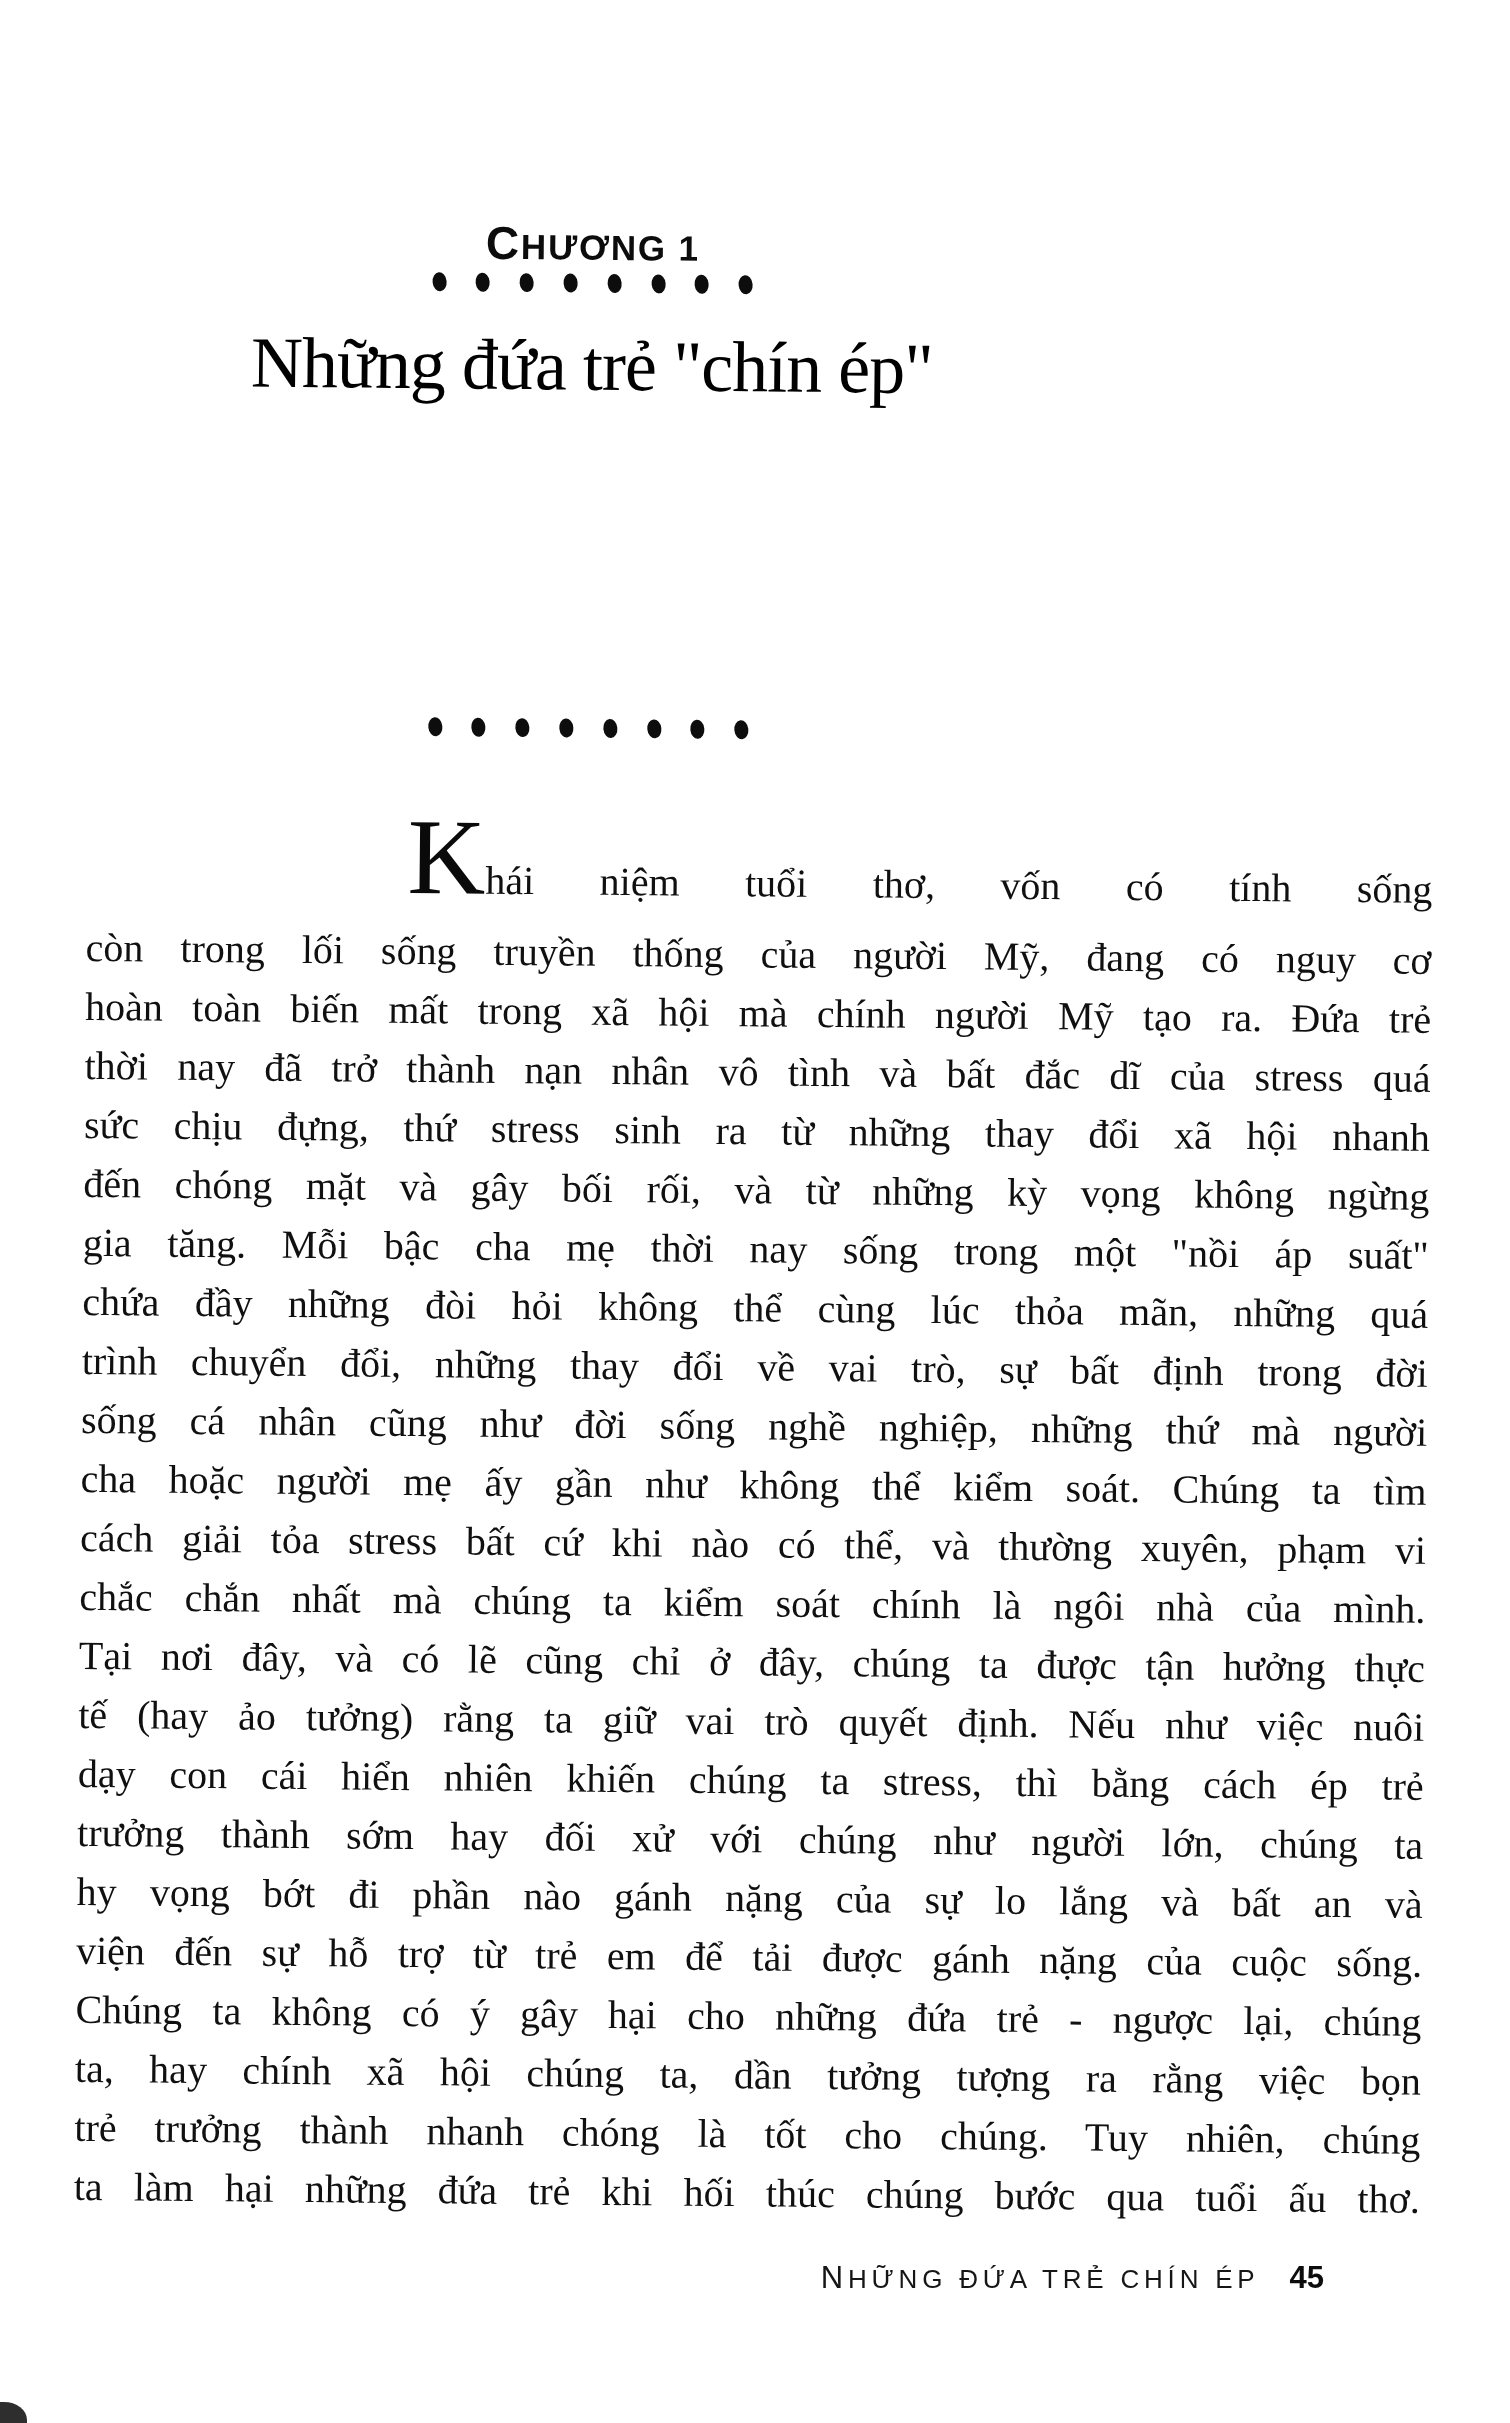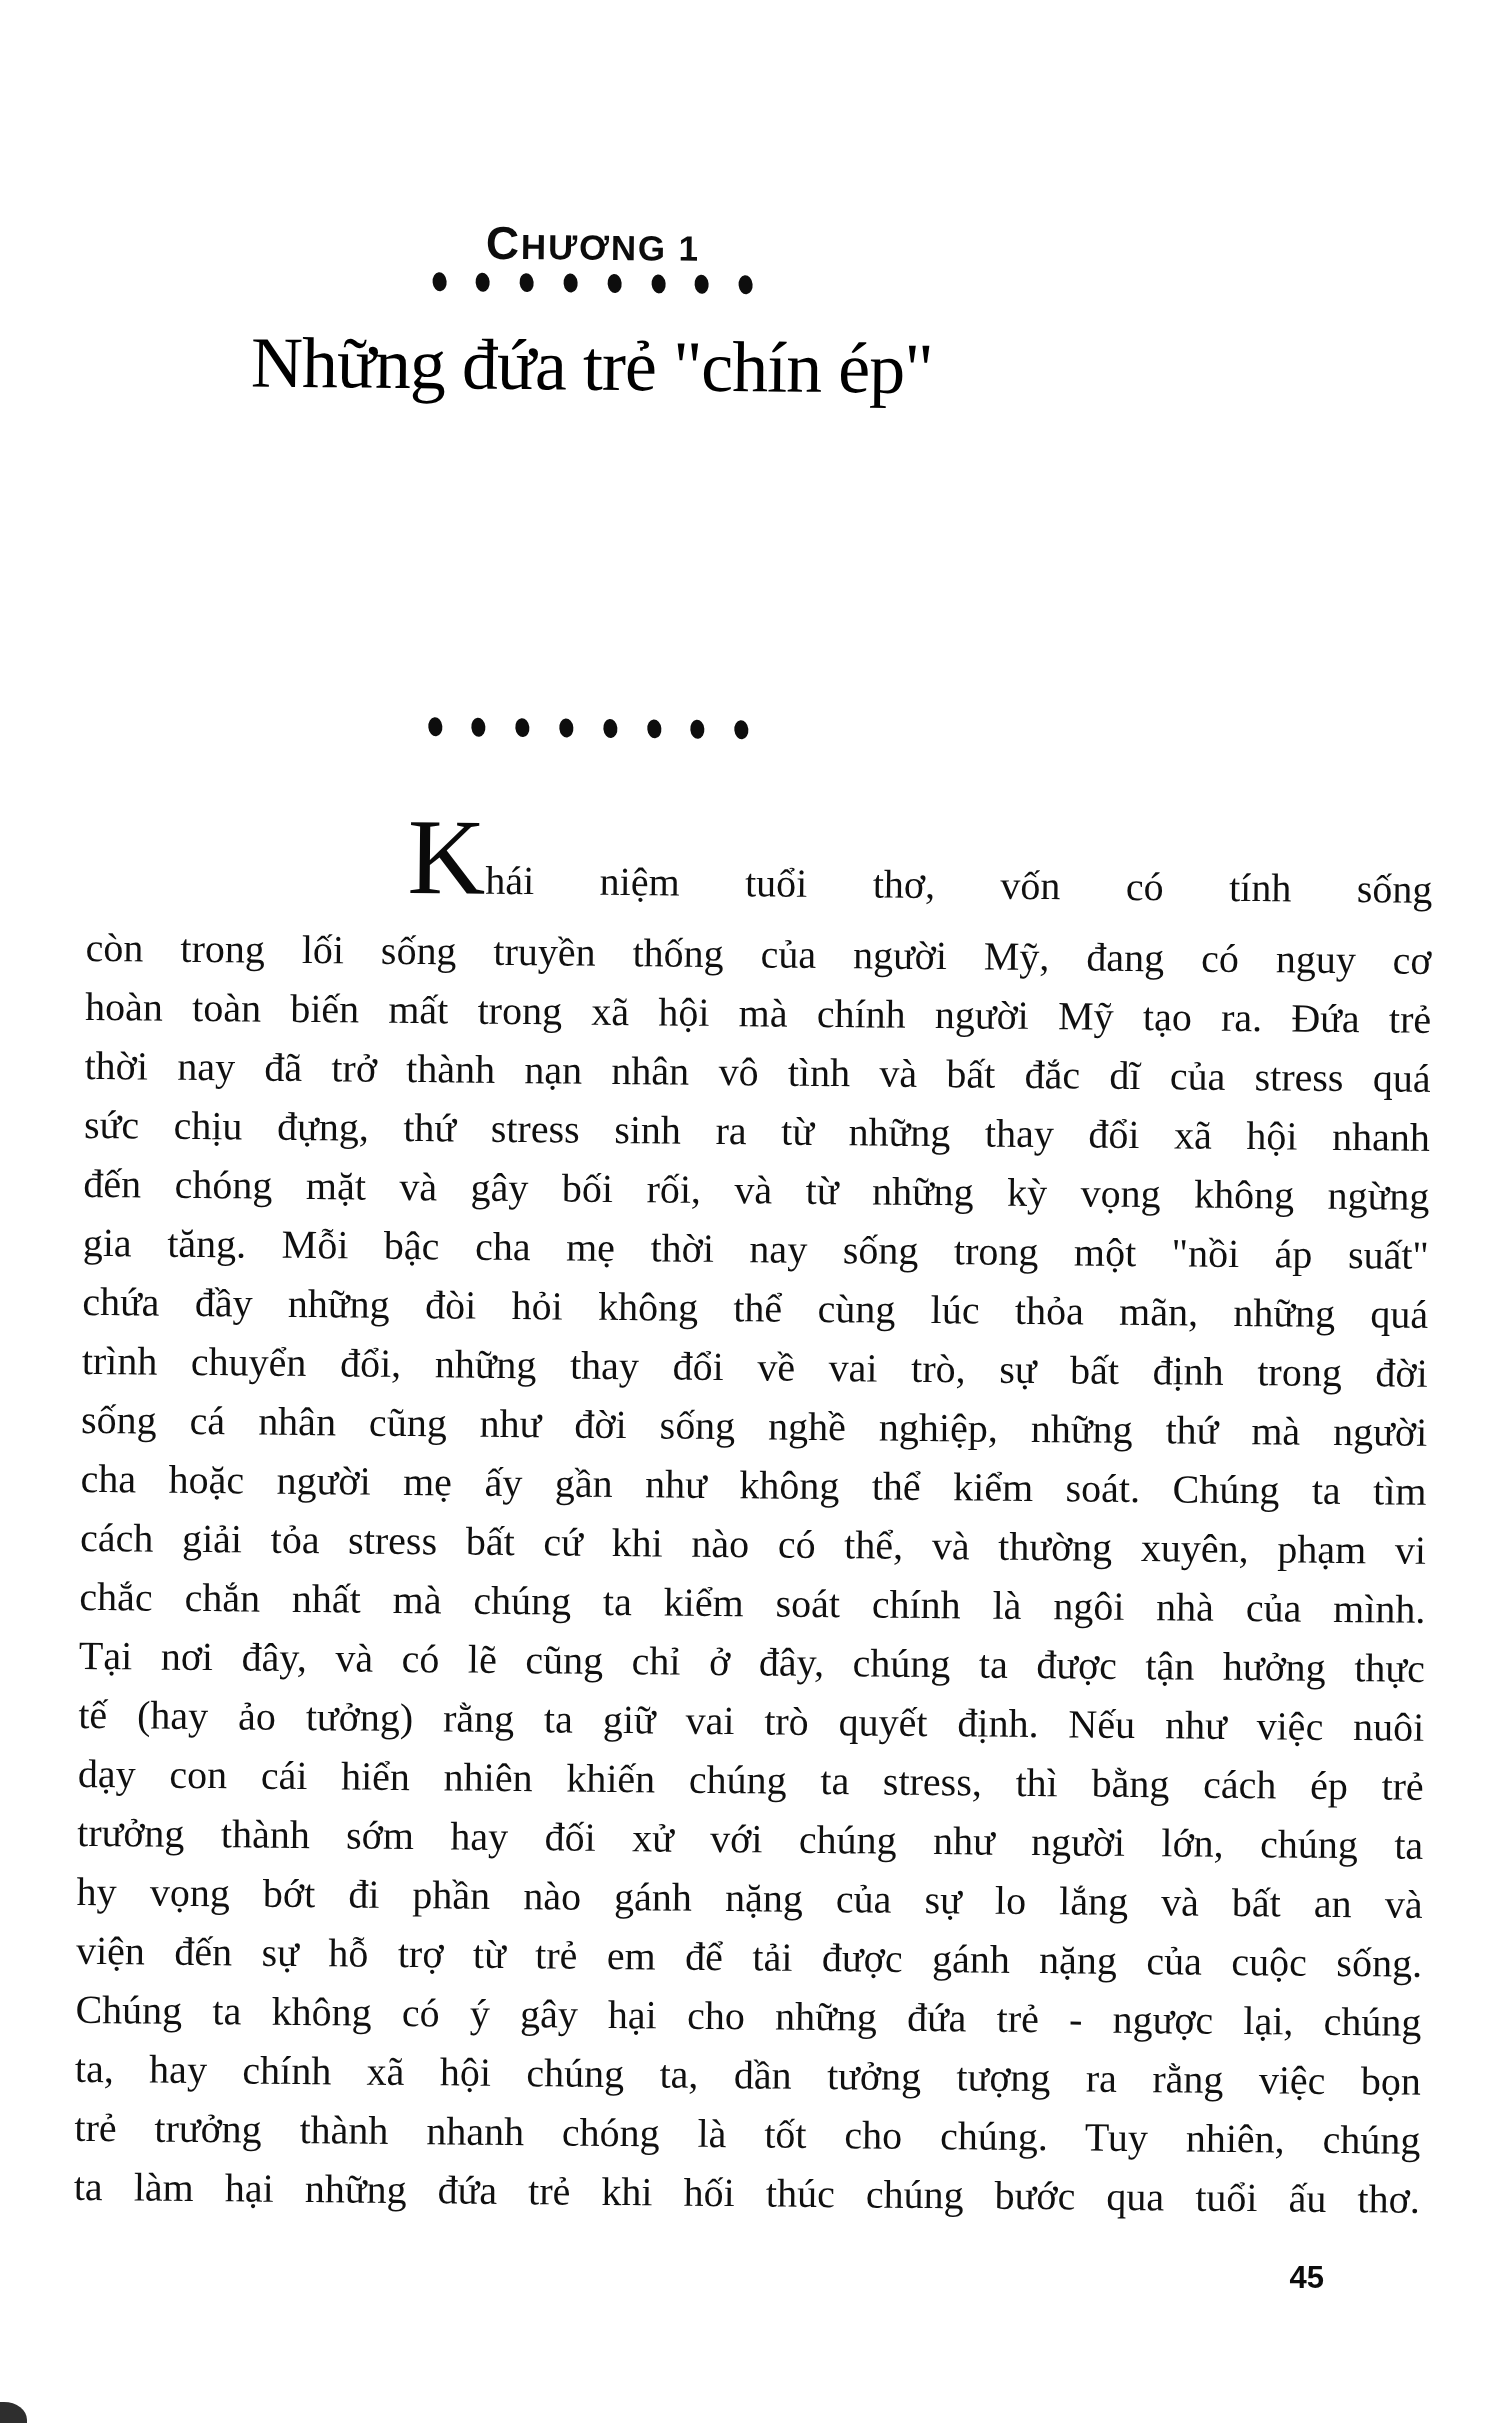--- a/index.html
+++ b/index.html
@@ -114,21 +114,21 @@
   }
   .running-title {
     font-size: 26px;
     letter-spacing: 4.8px;
     color: #161616;
   }
   .running-title::first-letter { font-size: 31px; }
   .page-number {
     font-size: 31px;
     font-weight: bold;
-    margin-left: 48px;
+    margin-left: 30px;
     color: #0c0c0c;
   }
   .scan-smudge {
     position: absolute;
     left: 0;
     bottom: 0;
     width: 27px;
     height: 21px;
     background: #2e2e2e;
     border-radius: 0 85% 0 0;
@@ -194,19 +194,20 @@
           <div class="text-line">Chúng ta không có ý gây hại cho những đứa trẻ - ngược lại, chúng</div>
           <div class="text-line">ta, hay chính xã hội chúng ta, dần tưởng tượng ra rằng việc bọn</div>
           <div class="text-line">trẻ trưởng thành nhanh chóng là tốt cho chúng. Tuy nhiên, chúng</div>
           <div class="text-line">ta làm hại những đứa trẻ khi hối thúc chúng bước qua tuổi ấu thơ.</div>
         </div>
     </div>
 
   </div>
 
   <div class="page-footer">
+    <span class="running-title">NHỮNG ĐỨA TRẺ CHÍN ÉP</span>
     <span class="page-number">45</span>
   </div>
 
   <div class="scan-smudge"></div>
 
 </div>
 
 
 </body></html>

